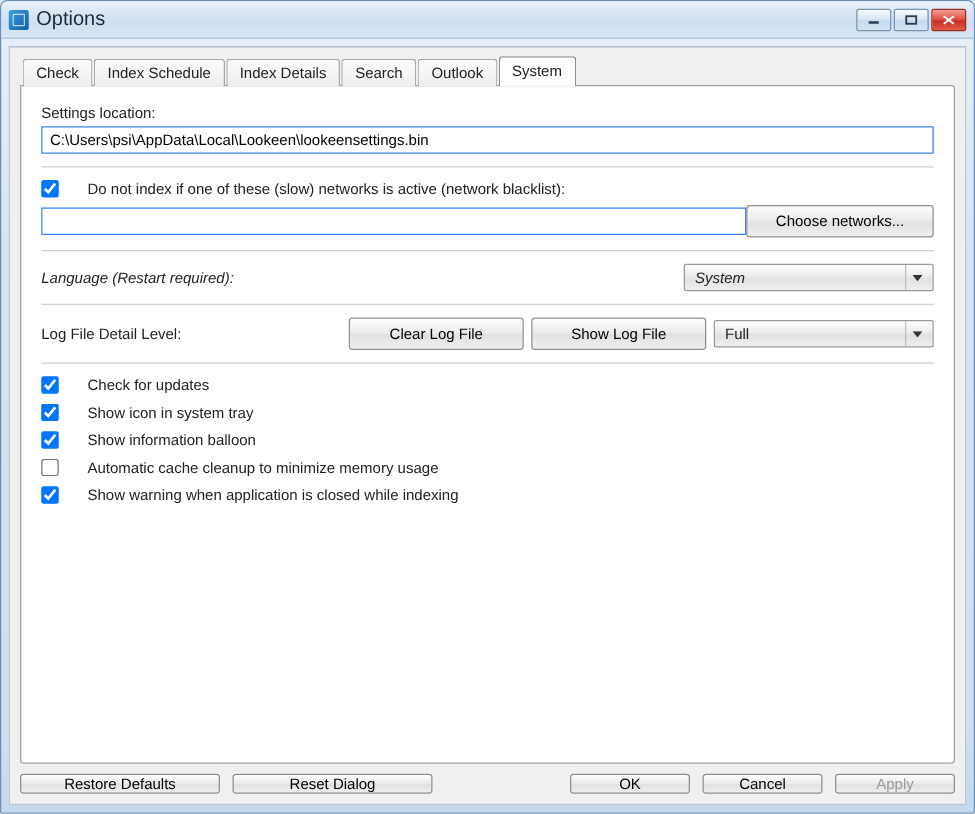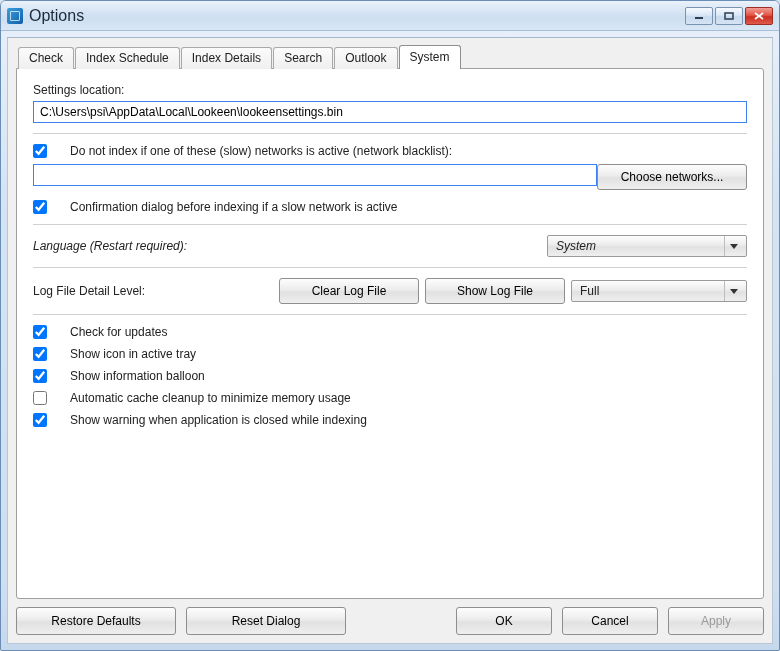--- a/index.html
+++ b/index.html
@@ -123,24 +123,24 @@
   .lang-row .select { margin-left:auto; }
 
   .checks { margin-top: 6px; }
   .checks .checkbox-row { margin: 8px 0; }
 
   
   .button-bar {
     display:flex; gap:10px; padding-top:8px;
   }
   .button-bar .spacer { flex:1; }
-  .button-bar .btn { min-width: 96px; height:28px; }
+  .button-bar .btn { min-width: 96px; height:16px; }
   .button-bar .btn.wide { min-width: 160px; }
 
-  .network-row { display:flex; align-items:flex-start; margin: 6px 0 10px 0; }
+  .network-row { display:flex; align-items:center; margin: 6px 0 10px 0; }
   .network-row .text-input { flex:1; }
   .network-row .btn { min-width: 150px; }
 
 </style>
 </head>
 <body>
 
 <div class="window">
 
   <div class="titlebar">
@@ -188,24 +188,20 @@
       <div class="checkbox-row">
         <input type="checkbox" checked="" style="">
         <span>Do not index if one of these (slow) networks is active (network blacklist):</span>
       </div>
 
       <div class="network-row">
         <input class="text-input" type="text" value="" style="">
         <button class="btn wide">Choose networks...</button>
       </div>
 
-      <div class="checkbox-row">
-        <input type="checkbox" checked="" style="">
-        <span>Confirmation dialog before indexing if a slow network is active</span>
-      </div>
 
       <hr class="sep">
 
       <div class="lang-row">
         <span>Language (Restart required):</span>
         <div class="select">
           <span>System</span>
           <span class="caret">
             <svg width="8" height="5">
                 <polygon points="0,0 8,0 4,5" fill="#333"></polygon>
@@ -232,21 +228,21 @@
 
       <hr class="sep">
 
       <div class="checks">
         <div class="checkbox-row">
           <input type="checkbox" checked="" style="">
           <span>Check for updates</span>
         </div>
         <div class="checkbox-row">
           <input type="checkbox" checked="" style="">
-          <span>Show icon in active tray</span>
+          <span>Show icon in system tray</span>
         </div>
         <div class="checkbox-row">
           <input type="checkbox" checked="" style="">
           <span>Show information balloon</span>
         </div>
         <div class="checkbox-row">
           <input type="checkbox" style="">
           <span>Automatic cache cleanup to minimize memory usage</span>
         </div>
         <div class="checkbox-row">

